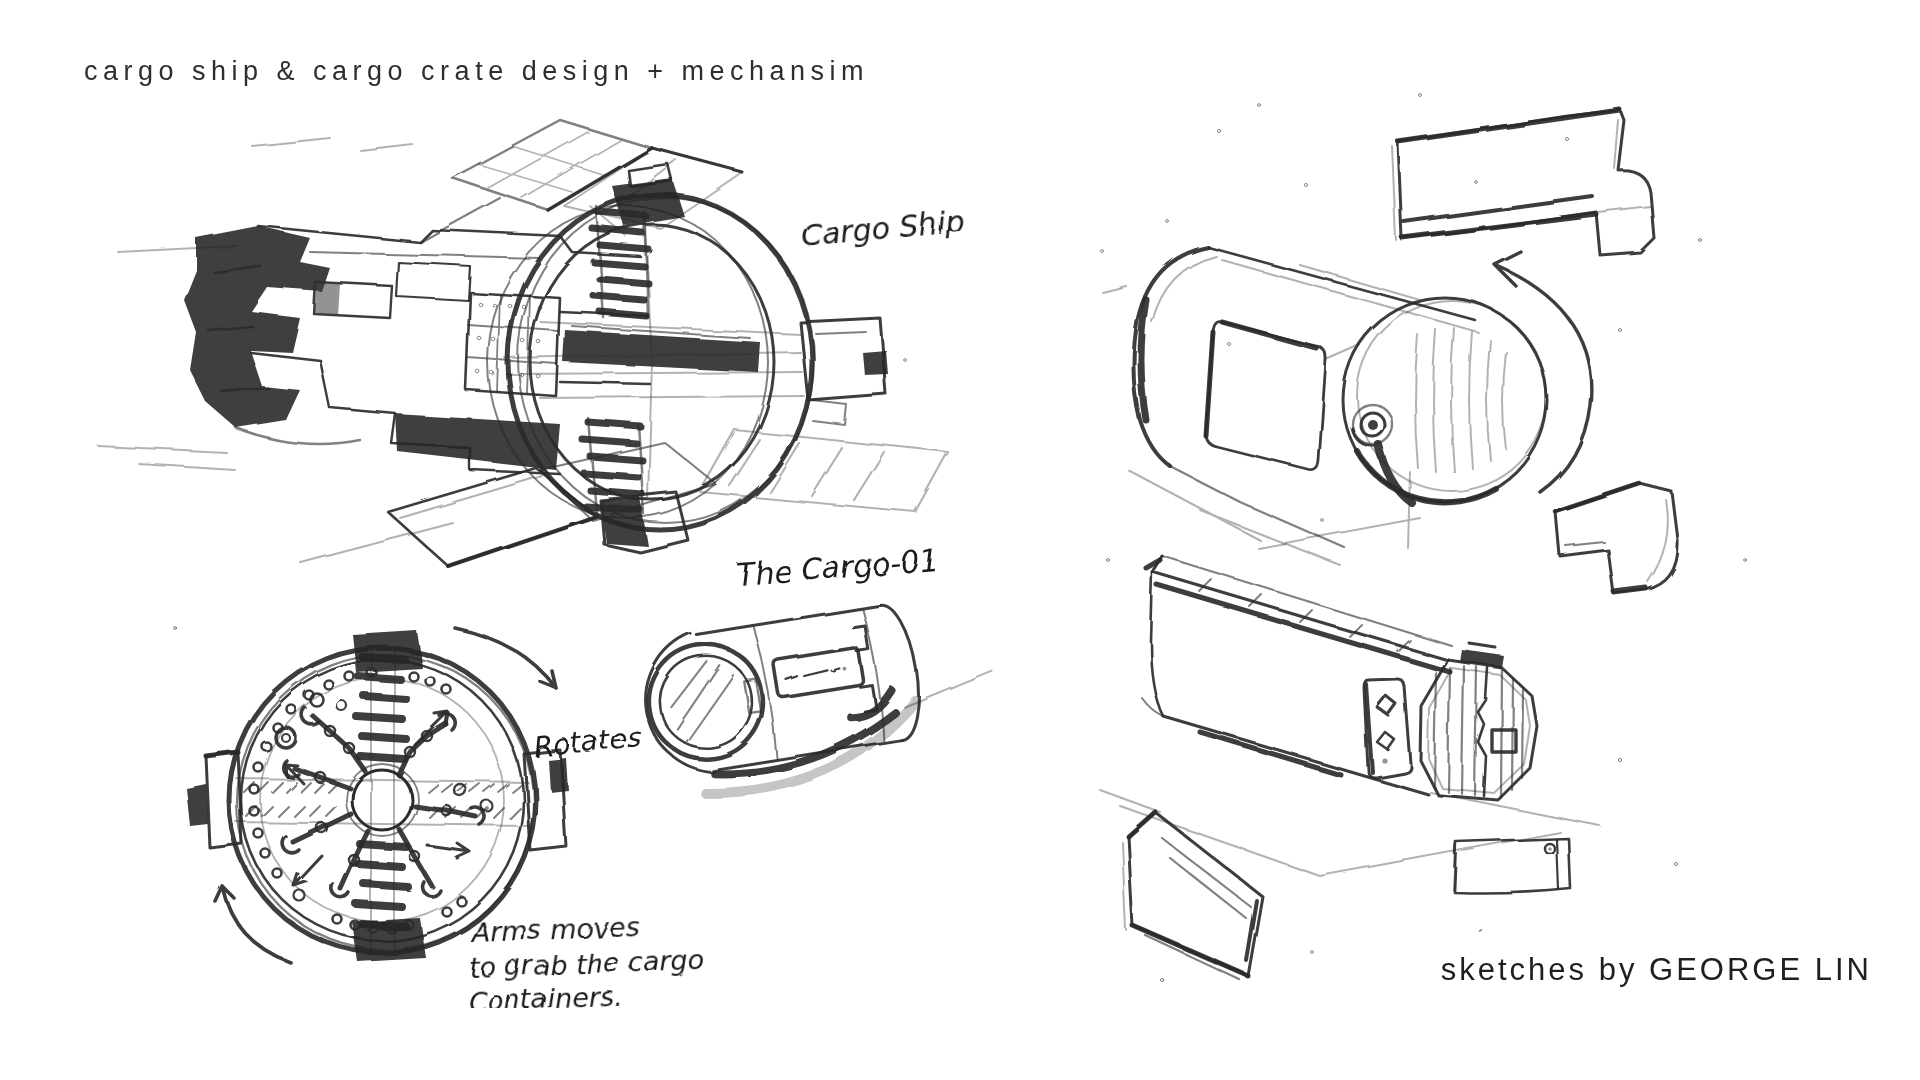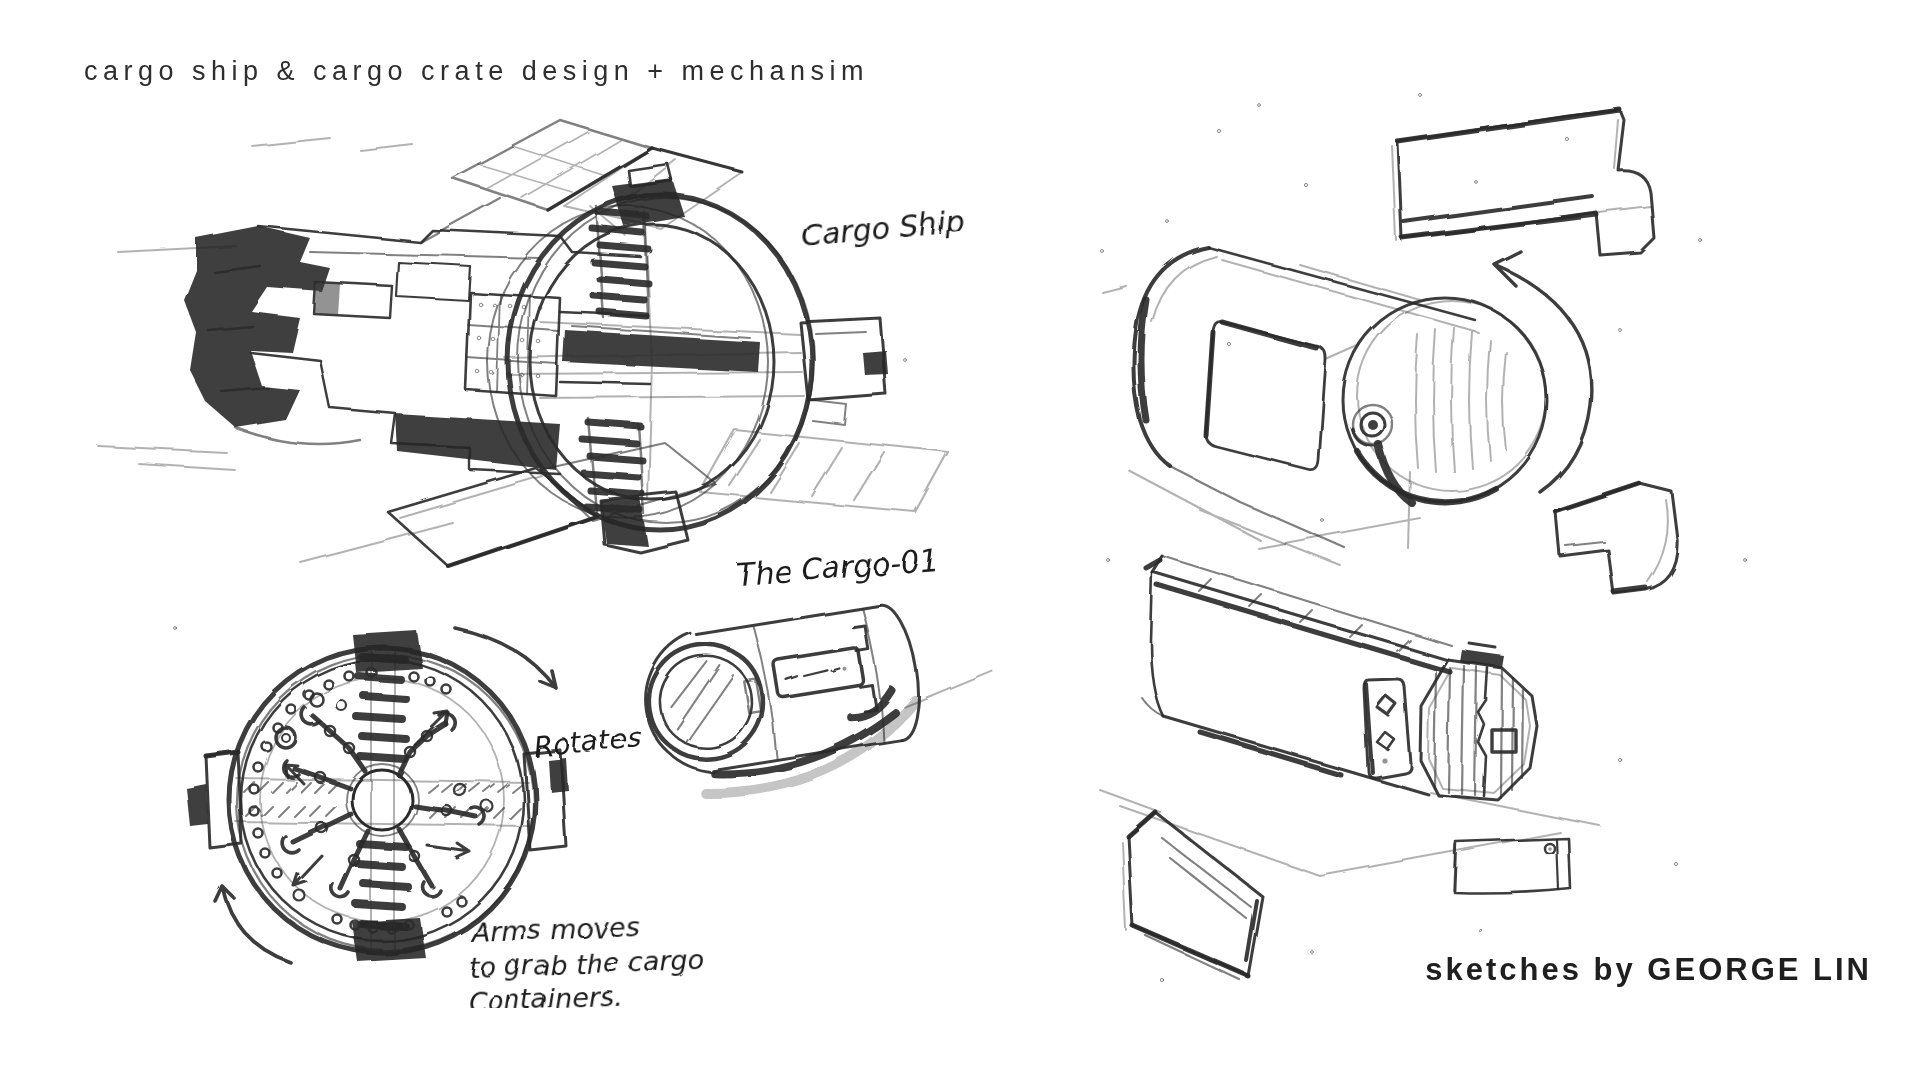--- a/index.html
+++ b/index.html
@@ -1,20 +1,20 @@
 <!DOCTYPE html>
 <html><head>
 <meta charset="utf-8">
 <style>
   html,body{margin:0;padding:0;background:#ffffff;}
   .page{position:relative;width:1920px;height:1008px;background:#ffffff;overflow:hidden;
         font-family:"Liberation Sans",sans-serif;}
   .title{position:absolute;left:84px;top:56px;font-size:27px;font-weight:400;
          letter-spacing:5.5px;color:#2e2e2e;white-space:nowrap;}
-  .credit{position:absolute;right:48px;bottom:20px;font-size:31px;font-weight:700;
+  .credit{position:absolute;right:48px;bottom:20px;font-size:31px;font-weight:400;
           letter-spacing:3px;color:#1f1f1f;white-space:nowrap;}
   .canvas{position:absolute;left:0;top:0;width:1920px;height:1080px;}
   
   .pencil path,.pencil circle,.pencil ellipse,.pencil line,.pencil polyline,.pencil rect{
       fill:none;stroke:#2c2c2c;stroke-linecap:round;stroke-linejoin:round;}
   .ink{stroke:#242424;opacity:.92;}
   .mid{stroke:#4a4a4a;opacity:.6;}
   .lt{stroke:#707070;opacity:.36;}
   .fill-dark{fill:#242424 !important;stroke:none !important;opacity:.88;}
   .fill-mid{fill:#3c3c3c !important;stroke:none !important;opacity:.55;}

